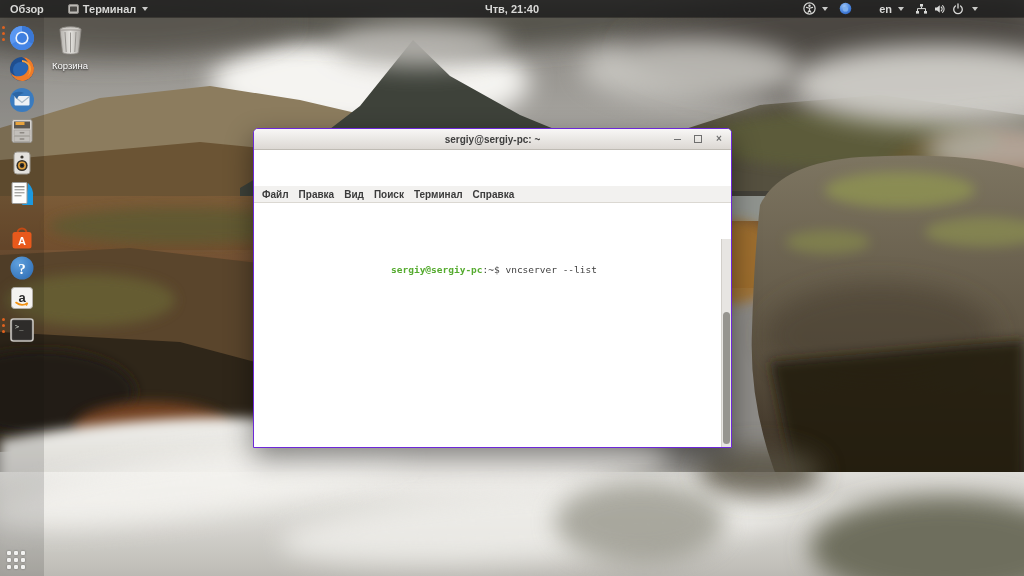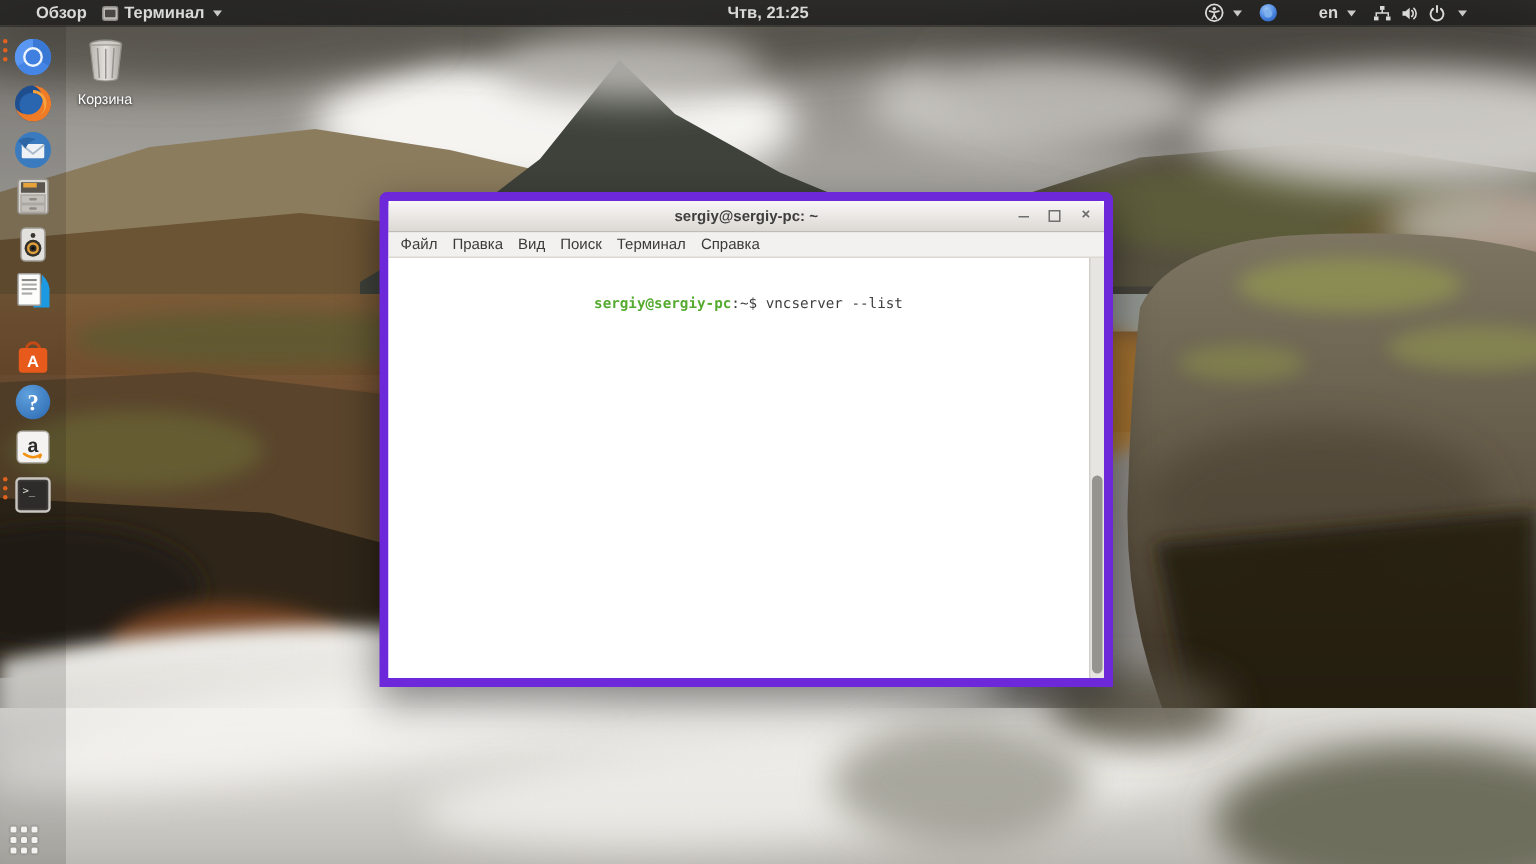--- a/index.html
+++ b/index.html
@@ -5,21 +5,21 @@
   html,body{margin:0;padding:0;background:#222;}
   .screen{position:relative;width:1024px;height:576px;overflow:hidden;
           font-family:"Liberation Sans",sans-serif;background:#8e8c88;}
   .wallpaper{position:absolute;left:0;top:0;width:1024px;height:576px;}
 
   
   .topbar{position:absolute;left:0;top:0;right:0;height:17px;z-index:60;
           background:rgba(28,28,28,.82);display:flex;align-items:center;
           color:#d9d9d7;font-size:11px;font-weight:bold;box-shadow:0 1px 0 rgba(0,0,0,.35);}
   .tb-item{display:flex;align-items:center;gap:4px;padding:0 5px;height:100%;cursor:default;}
-  .tb-left{display:flex;align-items:center;margin-left:19px;gap:0;height:100%;}
+  .tb-left{display:flex;align-items:center;margin-left:5px;gap:14px;height:100%;}
   .tb-center{position:absolute;left:50%;transform:translateX(-50%);height:100%;display:flex;align-items:center;}
   .tb-right{margin-left:auto;display:flex;align-items:center;gap:7px;height:100%;padding-right:44px;}
   .caret{width:0;height:0;border-left:3px solid transparent;border-right:3px solid transparent;
          border-top:4px solid #c9c9c7;display:inline-block;margin-left:2px;}
   .tb-ico{display:inline-flex;align-items:center;}
 
   
   .dock{position:absolute;left:0;top:17px;width:44px;height:559px;z-index:40;
         background:rgba(15,15,15,.14);}
   .dock-icon{position:absolute;left:8px;width:28px;height:28px;cursor:pointer;}
@@ -30,34 +30,34 @@
   .trash{position:absolute;left:46px;top:26px;width:48px;text-align:center;z-index:30;cursor:pointer;}
   .trash .lbl{font-size:9.5px;color:#fff;text-shadow:0 1px 2px rgba(0,0,0,.85);margin-top:1px;}
 
   
   .show-apps{position:absolute;left:7px;bottom:7px;z-index:45;display:grid;cursor:pointer;
              grid-template-columns:repeat(3,4px);grid-template-rows:repeat(3,4px);gap:3px;}
   .show-apps i{background:#f2f2f0;border-radius:1px;display:block;box-shadow:0 0 2px rgba(0,0,0,.4);}
 
   
   .window{position:absolute;left:253px;top:128px;width:477px;height:318px;z-index:50;
-          border:6px solid #6d28d9;border-radius:5px 5px 0 0;
-          box-shadow:0 10px 28px rgba(0,0,0,.45);display:flex;flex-direction:column;background:#fff;}
+          border:1px solid #6d28d9;border-radius:5px 5px 0 0;
+          box-shadow:0 10px 28px rgba(0,0,0,.45);display:flex;flex-direction:column;background:#fff;gap:36px;}
   .titlebar{height:20px;flex:0 0 20px;border-radius:4px 4px 0 0;position:relative;
             background:linear-gradient(#f8f7f6,#dcd8d3);border-bottom:1px solid #bfbbb4;
             display:flex;align-items:center;justify-content:center;
             font-size:10px;font-weight:bold;color:#3e3e3e;}
   .win-controls{position:absolute;right:7px;top:0;height:100%;display:flex;align-items:center;gap:11px;}
   .wc{display:inline-flex;align-items:center;justify-content:center;width:10px;height:12px;color:#6f6f6f;cursor:pointer;}
   .wc-min{width:7px;height:1px;background:#6f6f6f;display:block;}
   .wc-max{width:6px;height:6px;border:1px solid #6f6f6f;display:block;}
   .wc-close{font-size:10px;line-height:10px;color:#6f6f6f;font-weight:bold;}
   .menubar{height:16px;flex:0 0 16px;background:#f2f1ef;border-bottom:1px solid #dbd8d2;
            display:flex;align-items:center;font-size:10px;color:#3b3b3b;padding-left:3px;}
-  .mi{padding:0 5px;cursor:default;}
+  .mi{padding:0 5px;cursor:default;font-weight:bold;}
   .term{flex:1;position:relative;background:#fff;overflow:hidden;
         font-family:"DejaVu Sans Mono","Liberation Mono",monospace;
         font-size:9.5px;line-height:11.6px;color:#3f3f3f;
         padding:2px 0 0 3px;white-space:pre;}
   .tline{min-height:11.6px;text-align:center;}
   .p-green{color:#55ab2f;font-weight:bold;}
   .term-scroll{position:absolute;top:0;right:0;bottom:0;width:9px;
                background:#e7e5e2;border-left:1px solid #d2cfca;}
   .term-thumb{position:absolute;left:1px;right:1px;bottom:3px;height:132px;
               background:#96948f;border-radius:4px;}
@@ -155,21 +155,21 @@
               <rect x="0.5" y="0.5" width="10" height="9" rx="1.5" fill="#bdbab6" stroke="#8e8b87"></rect>
               <rect x="2" y="2.5" width="7" height="5" rx="0.5" fill="#4a4845"></rect>
             </svg>
         </span>
         <span>Терминал</span>
         <span class="caret"></span>
       </div>
     </div>
     <div class="tb-center">
       <div class="tb-item">
-        <span>Чтв, 21:25</span>
+        <span>Чтв, 21:40</span>
       </div>
     </div>
     <div class="tb-right">
       <div class="tb-item" style="padding:0 2px;">
         <span class="tb-ico">
           <svg width="13" height="13" viewBox="0 0 13 13">
               <circle cx="6.5" cy="6.5" r="5.6" fill="none" stroke="#d9d9d7" stroke-width="1.2"></circle>
               <circle cx="6.5" cy="3.8" r="1.2" fill="#d9d9d7"></circle>
               <path d="M3.4,5.4 L6.5,6.2 L9.6,5.4 M6.5,6.2 L6.5,8 L5,10.4 M6.5,8 L8,10.4" stroke="#d9d9d7" stroke-width="1.1" fill="none" stroke-linecap="round"></path>
             </svg>

